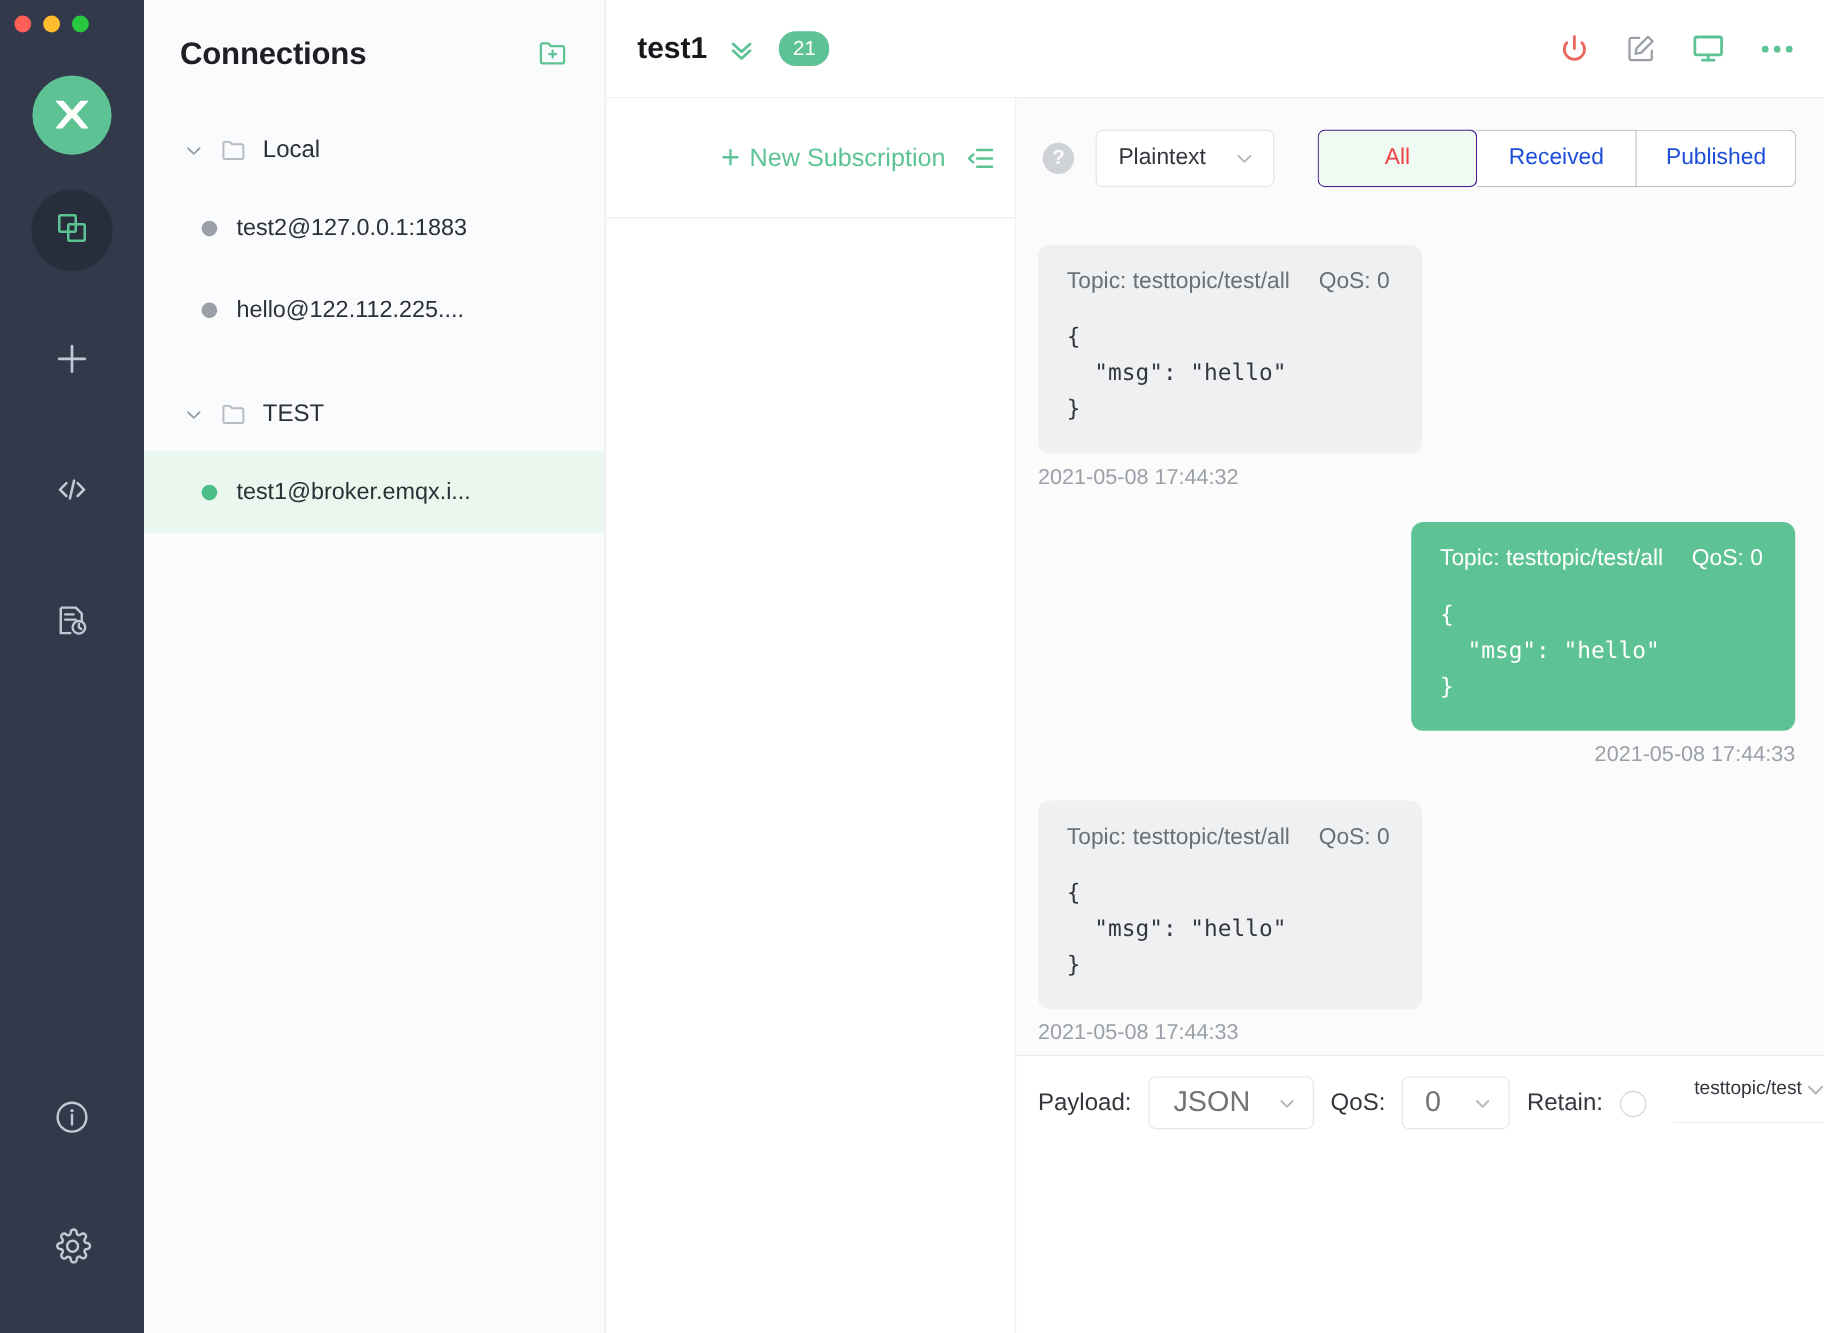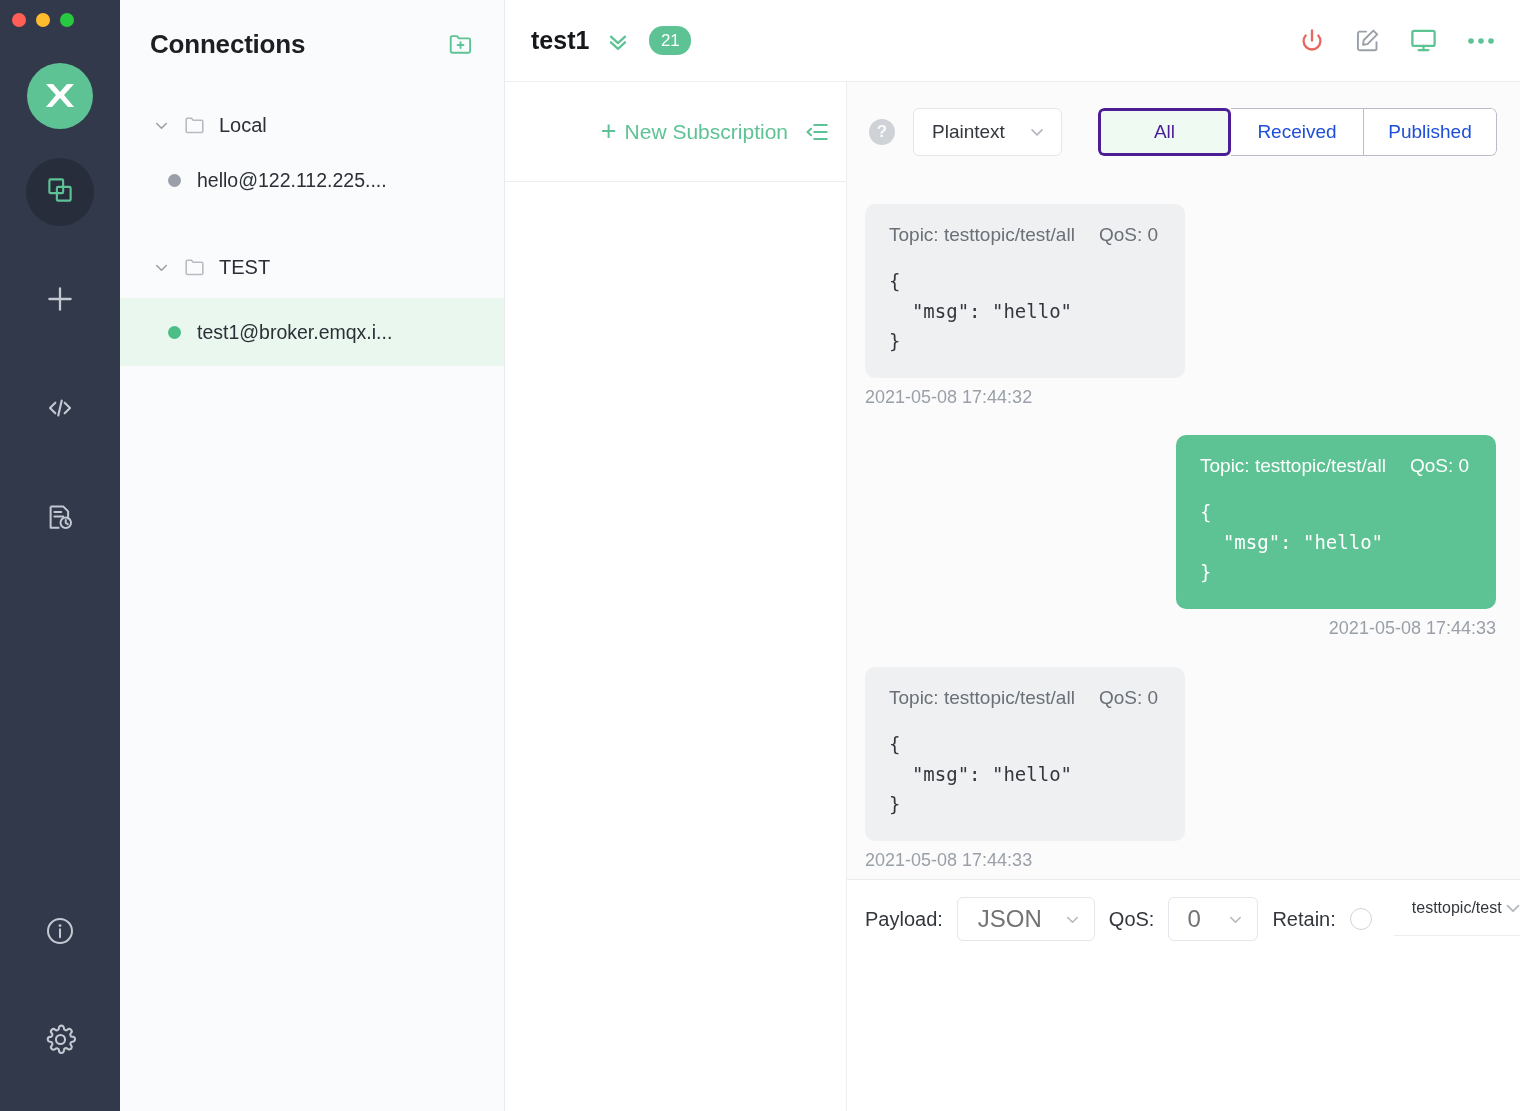--- a/index.html
+++ b/index.html
@@ -134,21 +134,21 @@
     margin-left: auto; display: flex; height: 48px;
     border-radius: 6px; overflow: hidden;
   }
   .seg-btn {
     min-width: 133px; display: flex; align-items: center; justify-content: center;
     font-size: 19px; color: #1d4ed8; background: #fff;
     border: 1px solid #b9bec6; border-left: none; cursor: pointer;
   }
   .seg-btn:first-child { border-left: 1px solid #b9bec6; border-radius: 6px 0 0 6px; }
   .seg-btn:last-child { border-radius: 0 6px 6px 0; }
-  .seg-btn.active { background: #effaf3; color: #4c1d95; border: 3px solid #4c1d95; border-radius: 6px; }
+  .seg-btn.active { background: #effaf3; color: #ef4444; border: 1px solid #4c1d95; border-radius: 6px; }
 
   .msg-scroll { flex: 1; overflow: hidden; padding: 0 24px 0 18px; }
   .msg-row { display: flex; flex-direction: column; }
   .msg-row.recv { align-items: flex-start; }
   .msg-row.pub { align-items: flex-end; }
   .bubble {
     border-radius: 10px; padding: 20px 26px 22px 24px;
     max-width: 68%; min-width: 320px;
   }
   .bubble.recv { background: #eef0f2; }
@@ -172,21 +172,21 @@
   }
   .pub-opts { height: 78px; display: flex; align-items: center; padding: 0 22px 0 18px; gap: 14px; }
   .pub-label { font-size: 20px; color: #33373d; }
   .mini-select {
     height: 44px; min-width: 138px; background: #fff; border: 1px solid #e3e6ea;
     border-radius: 6px; display: flex; align-items: center; justify-content: space-between;
     padding: 0 12px 0 20px; font-size: 24px; color: #737373; cursor: pointer;
   }
   .mini-select.qos { min-width: 90px; padding-left: 18px; }
   .mini-select .chev { color: #b3b8bf; display: flex; }
-  .retain-wrap { margin-left: auto; display: flex; align-items: flex-start; gap: 14px; }
+  .retain-wrap { margin-left: auto; display: flex; align-items: flex-end; gap: 14px; }
   .retain-box {
     width: 22px; height: 22px; border-radius: 50%;
     border: 1.6px solid #cfd3d8; background: #fff; cursor: pointer;
   }
   .topic-row {
     height: 56px; display: flex; align-items: center;
     padding: 0 22px 0 18px; border-bottom: 1px solid #eceef0;
   }
   .topic-val { font-size: 16px; color: #33373d; }
   .topic-chev { margin-left: auto; color: #b3b8bf; display: flex; cursor: pointer; }
@@ -304,20 +304,24 @@
           </svg>
       </span>
       <span class="grp-folder">
         <svg width="24" height="24" viewBox="0 0 24 24" fill="none" stroke="#b6bbc2" stroke-width="1.6" stroke-linejoin="round">
           <path d="M3.2 6.5a1.3 1.3 0 0 1 1.3-1.3h4l1.7 2h8.3a1.3 1.3 0 0 1 1.3 1.3v9.7a1.3 1.3 0 0 1-1.3 1.3H4.5a1.3 1.3 0 0 1-1.3-1.3z"></path>
         </svg>
       </span>
       <span class="grp-name">Local</span>
     </div>
 
+    <div class="conn-item" style="margin-top:10px">
+      <span class="conn-dot"></span>
+      <span class="conn-name">test2@127.0.0.1:1883</span>
+    </div>
     <div class="conn-item">
       <span class="conn-dot"></span>
       <span class="conn-name">hello@122.112.225....</span>
     </div>
 
     <div class="grp test">
       <span class="grp-caret">
         <svg width="19" height="19" viewBox="0 0 24 24" fill="none" stroke="#9aa0a8" stroke-width="2" stroke-linecap="round" stroke-linejoin="round">
             <polyline points="6,9.5 12,15.5 18,9.5"></polyline>
           </svg>

